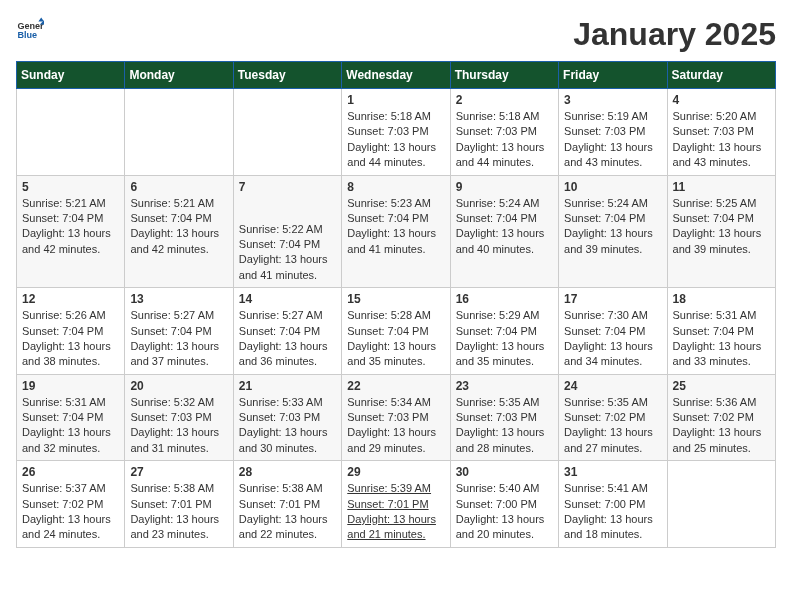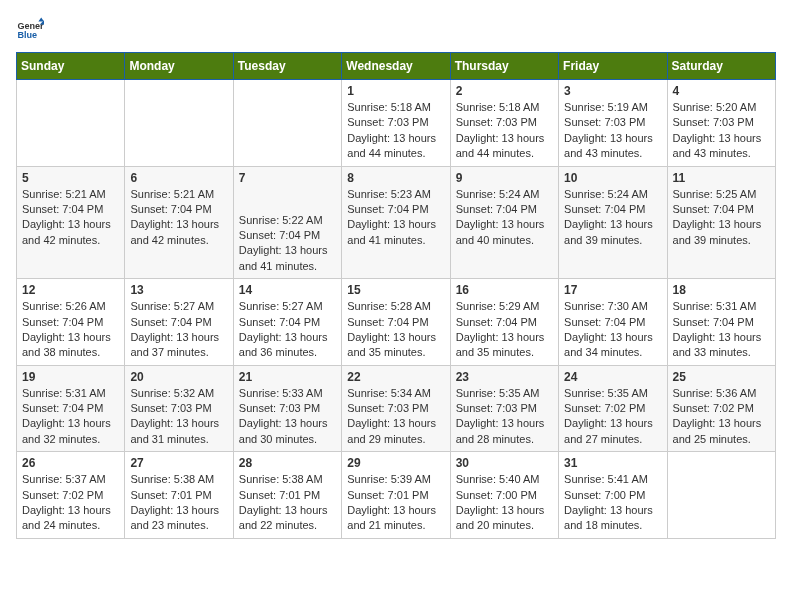--- a/index.html
+++ b/index.html
@@ -36,21 +36,21 @@
     .subtitle {
       font-size: 14px;
       color: #555;
     }
     .calendar {
       width: 100%;
       border-collapse: collapse;
       border: 1px solid #ccc;
     }
     .calendar th {
-      background-color: #4d7c0f;
+      background-color: #14532d;
       color: #fff;
       font-size: 12px;
       font-weight: bold;
       padding: 6px 4px;
       text-align: left;
       border: 1px solid #1a5fa8;
     }
     .calendar td {
       vertical-align: top;
       padding: 4px 5px;
@@ -86,20 +86,21 @@
 <div class="header">
   <div class="logo">
     <svg class="logo-icon" viewBox="0 0 40 40">
       <text x="2" y="18" font-size="13" font-weight="bold" fill="#333" font-family="Arial">General</text>
       <text x="2" y="32" font-size="13" font-weight="bold" fill="#1a5fa8" font-family="Arial">Blue</text>
       <polygon points="32,8 40,8 36,2" fill="#1a5fa8"></polygon>
       <polygon points="34,12 40,12 40,6" fill="#1a5fa8"></polygon>
     </svg>
   </div>
   <div class="title-block">
+    <div class="month-title">January 2025</div>
   </div>
 </div>
 
 <table class="calendar">
   <thead>
     <tr>
     <th>Sunday</th>
         <th>Monday</th>
         <th>Tuesday</th>
         <th>Wednesday</th>
@@ -312,21 +313,21 @@
         </td>
         <td>
           <span class="day-number">28</span>
           <div class="day-info" style="white-space: pre-line;">Sunrise: 5:38 AM
 Sunset: 7:01 PM
 Daylight: 13 hours
 and 22 minutes.</div>
         </td>
         <td>
           <span class="day-number">29</span>
-          <div class="day-info" style="white-space: pre-line;">Sunrise: 5:39 AM
+          <div class="day-info" style="white-space: pre-line; text-decoration: underline;">Sunrise: 5:39 AM
 Sunset: 7:01 PM
 Daylight: 13 hours
 and 21 minutes.</div>
         </td>
         <td>
           <span class="day-number">30</span>
           <div class="day-info" style="white-space: pre-line;">Sunrise: 5:40 AM
 Sunset: 7:00 PM
 Daylight: 13 hours
 and 20 minutes.</div>

